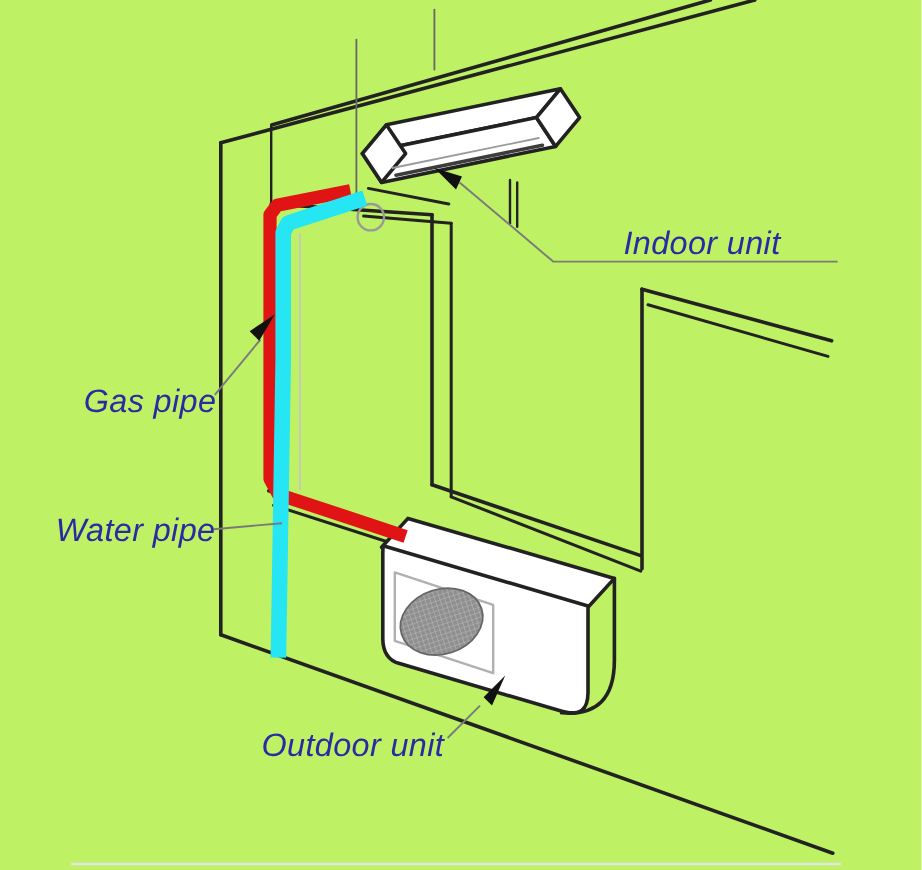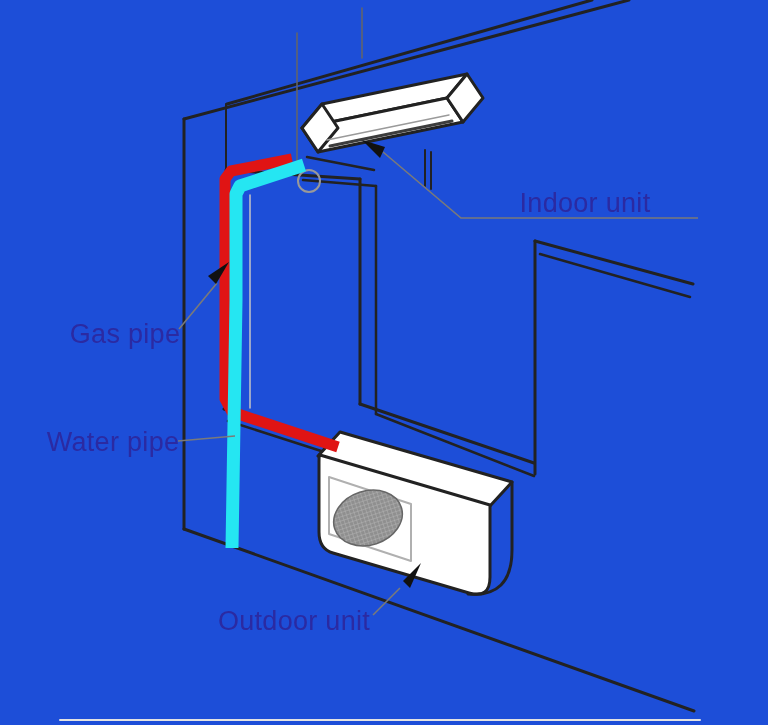--- a/index.html
+++ b/index.html
@@ -1,16 +1,16 @@
 <!DOCTYPE html>
 <html><head>
 <meta charset="utf-8">
 <style>
   html,body{margin:0;padding:0;background:#ffffff;}
-  .stage{position:relative;width:768px;height:725px;background:#1d4ed8;overflow:hidden;}
+  .stage{position:relative;width:768px;height:725px;background:#bef264;overflow:hidden;font-style:italic;}
   svg{display:block;width:768px;height:725px;}
   text.diagram-label{
     font-family:"Liberation Sans", sans-serif;
     font-size:27px;
     letter-spacing:0.3px;
   }
 </style>
 </head>
 <body>
 

